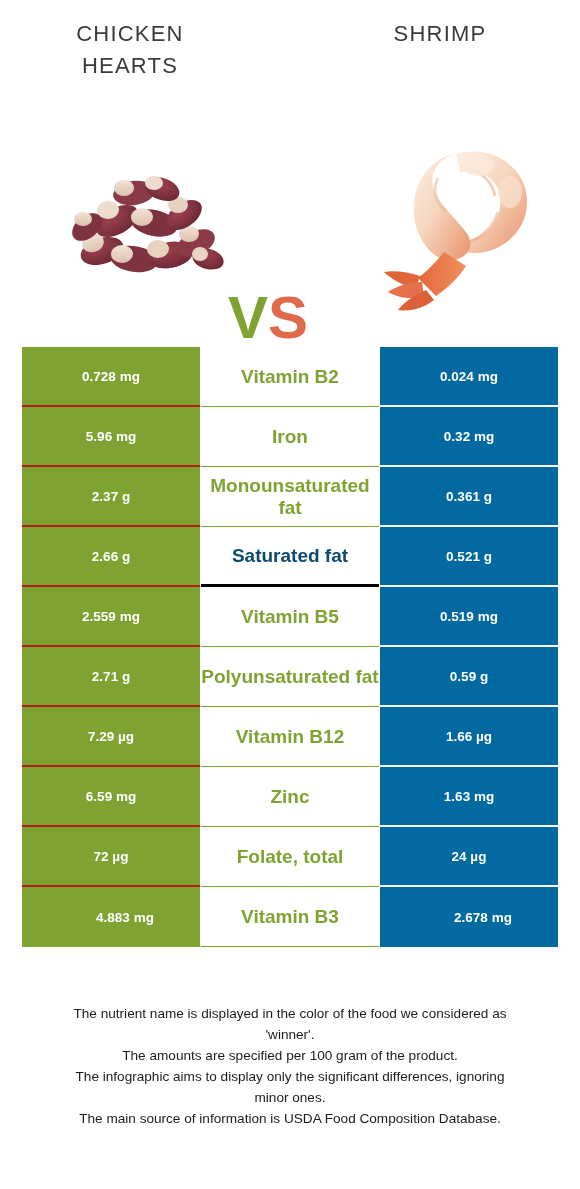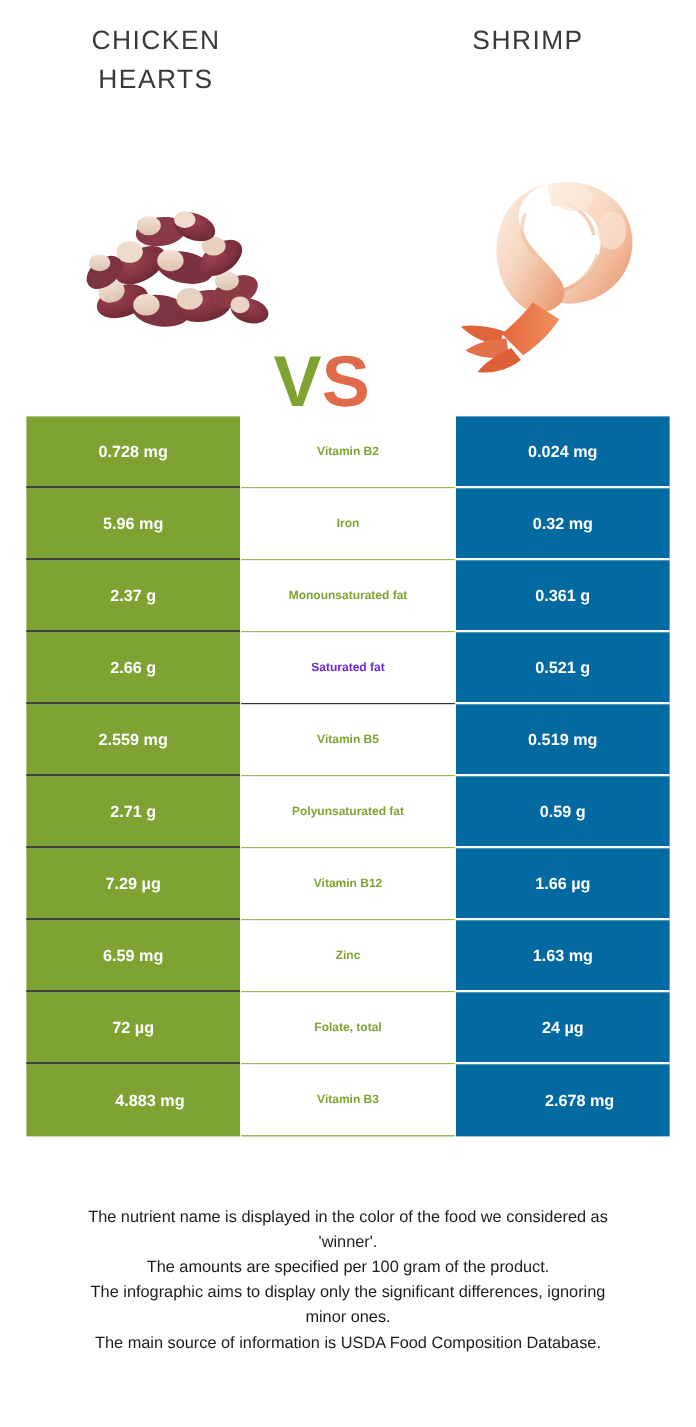--- a/index.html
+++ b/index.html
@@ -79,50 +79,50 @@
     align-items: center;
     justify-content: center;
     box-sizing: border-box;
     font-size: 13.5px;
     font-weight: 600;
   }
   .cell-left {
     width: 178px;
     background: #7FA333;
     color: #ffffff;
-    border-bottom: 2px solid #404040;
+    border-bottom: 2px solid #b91c1c;
   }
   .cell-mid {
     width: 178px;
     margin: 0 1px;
     background: #ffffff;
     box-sizing: border-box;
   }
   .cell-mid-inner {
     width: 100%;
     height: 100%;
     display: flex;
     align-items: center;
     justify-content: center;
     text-align: center;
-    font-size: 10px;
+    font-size: 19px;
     font-weight: 600;
     box-sizing: border-box;
   }
   .cell-right {
     width: 178px;
     background: #0369a1;
     color: #ffffff;
     border-bottom: 2px solid #ffffff;
   }
   .row:last-child .cell-left,
   .row:last-child .cell-right { border-bottom: none; padding-left: 28px; }
 
   .label-green  { color: #7FA333; border-bottom: 1px solid #7FA333; }
-  .label-orange { color: #6d28d9; border-bottom: 1px solid #000000; }
+  .label-orange { color: #0c4a6e; border-bottom: 3px solid #000000; }
   .row:last-child .label-green,
   .row:last-child .label-orange { border-bottom: 1px solid #7FA333; }
 
   
   .footer {
     position: absolute;
     top: 1003px;
     left: 30px;
     width: 520px;
     text-align: center;

